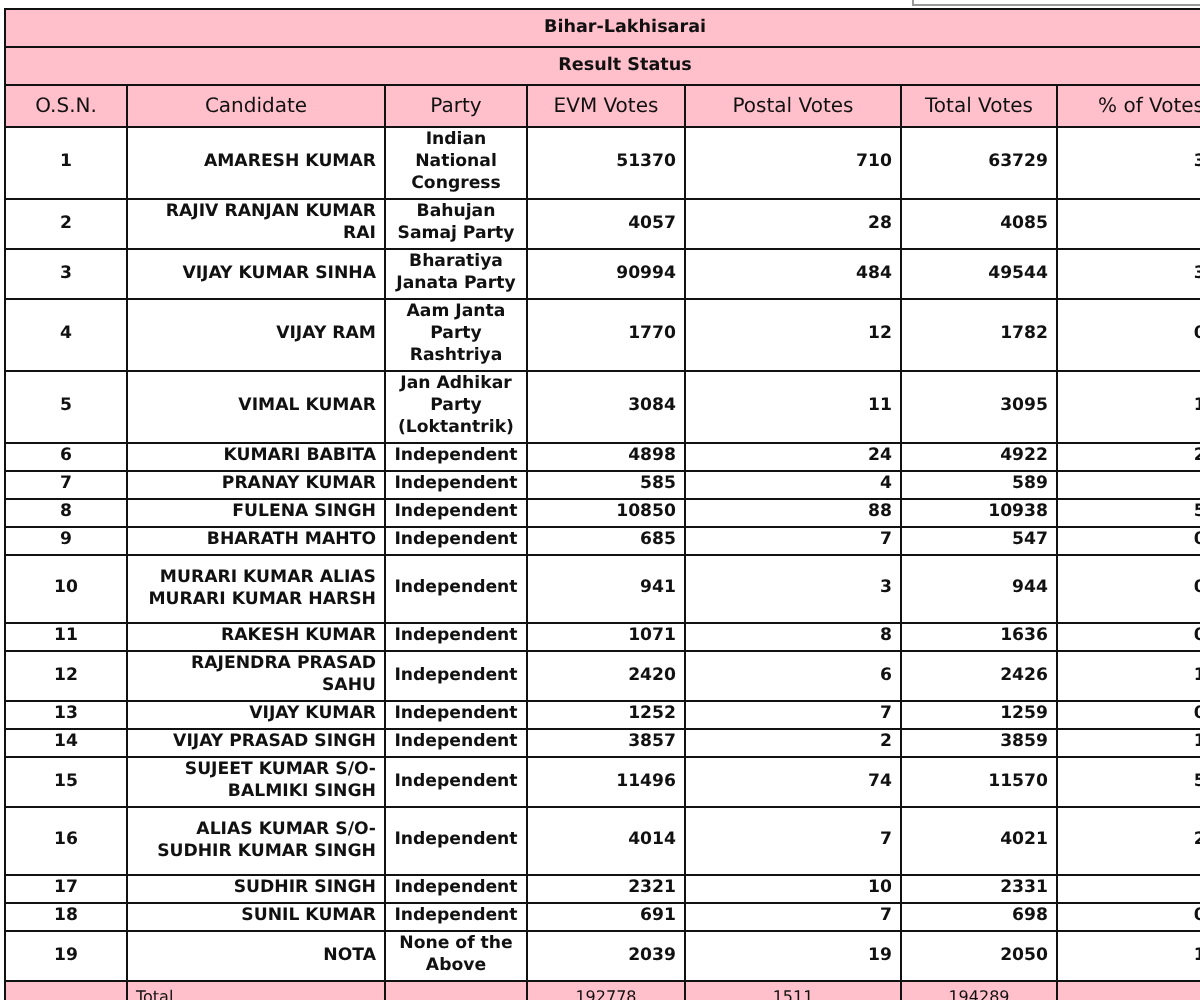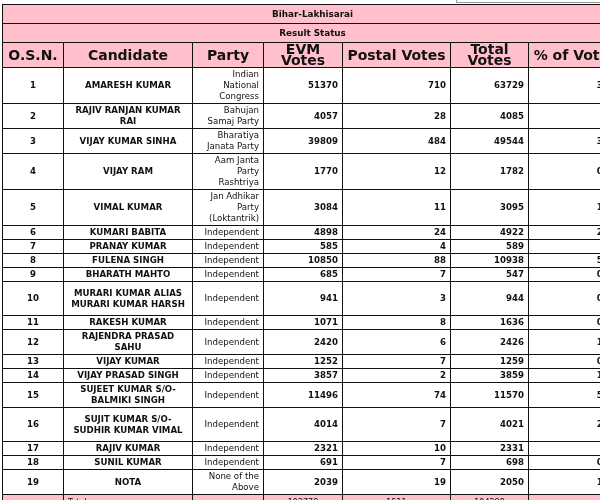--- a/index.html
+++ b/index.html
@@ -14,27 +14,27 @@
       color: #111;
     }
     table.results td, table.results th {
       border: 1.5px solid #111;
       padding: 1px 4px;
       vertical-align: middle;
       line-height: 11px;
     }
     .pink { background: #ffc0cb; }
     .title-row td { text-align: center; font-weight: bold; height: 16px; font-size: 8.8px; }
-    th { background: #ffc0cb; font-weight: bold; height: 18px; font-size: 14px; }
+    th { background: #ffc0cb; font-weight: normal; height: 18px; font-size: 10px; }
     th.l { text-align: center; }
     th.c { text-align: center; }
     th.r { text-align: center; }
     td.osn { text-align: center; font-weight: bold; }
-    td.cand { font-weight: bold; text-align: center; }
-    td.party { font-weight: normal; text-align: right; margin-top: 28px; }
+    td.cand { font-weight: bold; text-align: right; }
+    td.party { font-weight: bold; text-align: center; margin-top: 28px; }
     td.num { text-align: right; font-weight: bold; }
     tr.total td { background: #ffc0cb; font-weight: normal; font-size: 8px; height: 13px; text-align: center; }
     tr.total td.total-label { text-align: left; }
   </style>
 </head>
 <body>
 
 <div class="topbox"></div>
 
 <table class="results">
@@ -78,21 +78,21 @@
         <td class="party">Bahujan Samaj Party</td>
         <td class="num">4057</td>
         <td class="num">28</td>
         <td class="num">4085</td>
         <td class="num">2.1</td>
       </tr>
       <tr style="height: 24px;">
         <td class="osn">3</td>
         <td class="cand">VIJAY KUMAR SINHA</td>
         <td class="party">Bharatiya Janata Party</td>
-        <td class="num">39809</td>
+        <td class="num">90994</td>
         <td class="num">484</td>
         <td class="num">49544</td>
         <td class="num">38.2</td>
       </tr>
       <tr style="height: 34px;">
         <td class="osn">4</td>
         <td class="cand">VIJAY RAM</td>
         <td class="party">Aam Janta Party Rashtriya</td>
         <td class="num">1770</td>
         <td class="num">12</td>
@@ -193,30 +193,30 @@
         <td class="osn">15</td>
         <td class="cand">SUJEET KUMAR S/O-BALMIKI SINGH</td>
         <td class="party">Independent</td>
         <td class="num">11496</td>
         <td class="num">74</td>
         <td class="num">11570</td>
         <td class="num">5.96</td>
       </tr>
       <tr style="height: 34px;">
         <td class="osn">16</td>
-        <td class="cand">SUJIT KUMAR S/O-SUDHIR KUMAR VIMAL</td>
+        <td class="cand">ALIAS KUMAR S/O-SUDHIR KUMAR SINGH</td>
         <td class="party">Independent</td>
         <td class="num">4014</td>
         <td class="num">7</td>
         <td class="num">4021</td>
         <td class="num">2.07</td>
       </tr>
       <tr style="height: 13px;">
         <td class="osn">17</td>
-        <td class="cand">RAJIV KUMAR</td>
+        <td class="cand">SUDHIR SINGH</td>
         <td class="party">Independent</td>
         <td class="num">2321</td>
         <td class="num">10</td>
         <td class="num">2331</td>
         <td class="num">1.2</td>
       </tr>
       <tr style="height: 13px;">
         <td class="osn">18</td>
         <td class="cand">SUNIL KUMAR</td>
         <td class="party">Independent</td>

